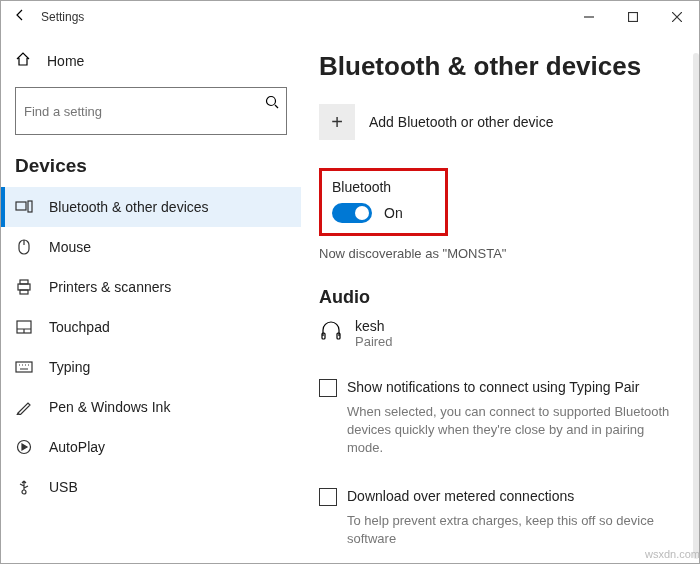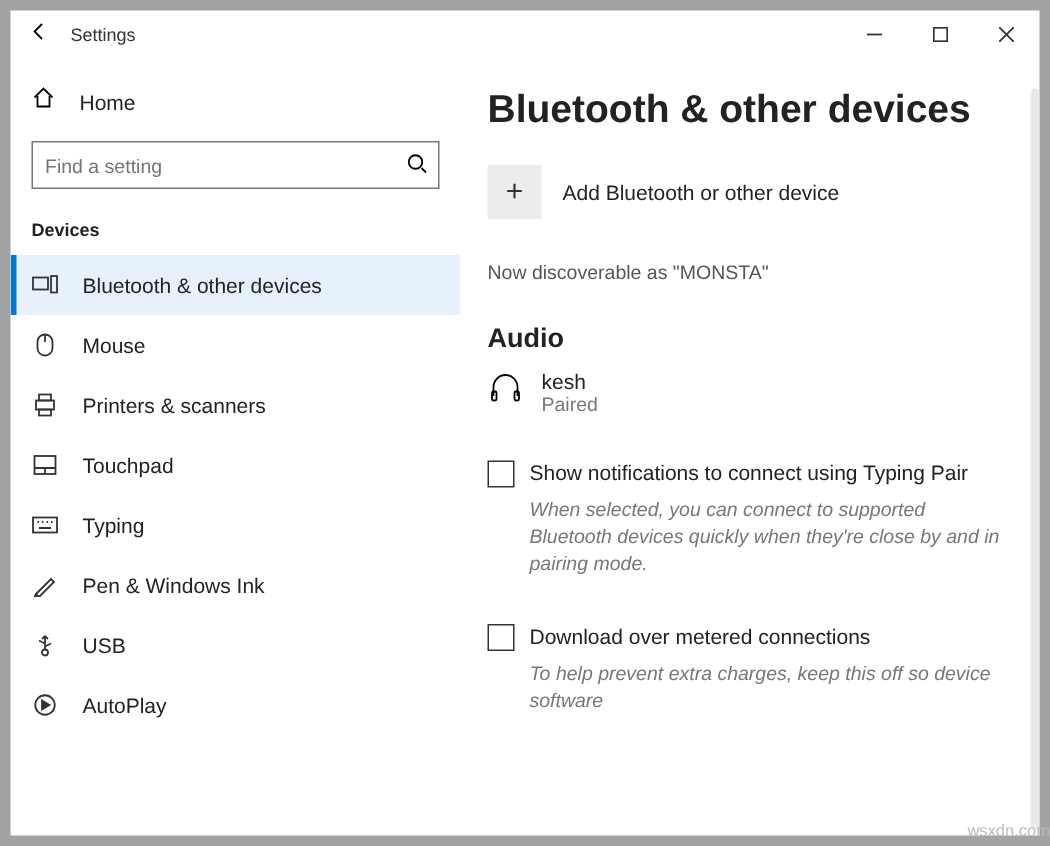--- a/index.html
+++ b/index.html
@@ -1,31 +1,31 @@
 <!DOCTYPE html>
 <html><head>
 <meta charset="utf-8">
 <style>
 * { box-sizing: border-box; margin: 0; padding: 0; font-family: "Segoe UI", Arial, sans-serif; }
 body { width: 700px; height: 564px; background: #fff; overflow: hidden; position: relative; }
-.window { width: 100%; height: 100%; display: flex; flex-direction: column; border: 7px solid #a3a3a3; }
+.window { width: 100%; height: 100%; display: flex; flex-direction: column; border: 1px solid #a3a3a3; }
 .titlebar { height: 32px; display: flex; align-items: center; justify-content: space-between; padding: 0 0 0 12px; }
 .titlebar-left { display: flex; align-items: center; gap: 14px; }
 .titlebar-title { font-size: 12px; color: #333; }
 .win-controls { display: flex; }
 .win-btn { width: 44px; height: 32px; display: flex; align-items: center; justify-content: center; color: #333; }
 .win-btn svg { width: 10px; height: 10px; }
 .body { flex: 1; display: flex; overflow: hidden; }
 .sidebar { width: 300px; padding: 10px 0 0 0; border-right: none; display: flex; flex-direction: column; overflow: hidden; position: relative; justify-content: flex-end; }
 .home-row { display: flex; align-items: center; gap: 16px; padding: 8px 14px 10px 14px; }
 .home-row .label { font-size: 14px; color: #222; }
 .search-wrap { margin: 6px 14px 14px 14px; position: relative; }
-.search-input { width: 100%; height: 32px; border: 1px solid #777; padding: 0 30px 0 8px; font-size: 13px; background: #fff; }
+.search-input { width: 100%; height: 48px; border: 1px solid #777; padding: 0 30px 0 8px; font-size: 13px; background: #fff; }
 .search-icon { position: absolute; right: 8px; top: 8px; }
-.category { font-size: 12px; font-weight: 600; padding: 6px 14px 10px 14px; color: #222; }
+.category { font-size: 19px; font-weight: 600; padding: 6px 14px 10px 14px; color: #222; }
 .nav { flex: 1; overflow-y: auto; }
 .nav-item { display: flex; align-items: center; gap: 16px; padding: 12px 14px 12px 14px; font-size: 14px; color: #222; position: relative; }
 .nav-item.active { background: #e6f1fb; }
 .nav-item.active::before { content: ""; position: absolute; left: 0; top: 0; bottom: 0; width: 4px; background: #0078d4; }
 .nav-item .icon { width: 18px; display: flex; justify-content: center; color: #333; }
 .main { flex: 1; padding: 18px 24px 0 18px; overflow-y: auto; position: relative; }
 .scroll-shadow { position: absolute; right: 0; top: 20px; bottom: 4px; width: 6px; background: #e9e9e9; border-radius: 3px; }
 .page-title { font-size: 26px; font-weight: 600; color: #222; margin-bottom: 22px; }
 .add-row { display: flex; align-items: center; gap: 14px; margin-bottom: 28px; }
 .add-box { width: 36px; height: 36px; background: #ececec; display: flex; align-items: center; justify-content: center; font-size: 20px; color: #333; }
@@ -37,21 +37,21 @@
 .toggle::after { content: ""; position: absolute; right: 3px; top: 3px; width: 14px; height: 14px; background: #fff; border-radius: 50%; }
 .toggle-text { font-size: 14px; color: #222; }
 .discover { font-size: 13px; color: #555; margin-bottom: 26px; }
 .section-title { font-size: 18px; font-weight: 600; color: #222; margin-bottom: 10px; }
 .device-row { display: flex; align-items: flex-start; gap: 12px; margin-bottom: 30px; }
 .device-name { font-size: 14px; color: #222; }
 .device-status { font-size: 13px; color: #777; }
 .checkbox-row { display: flex; align-items: flex-start; gap: 10px; margin-bottom: 6px; }
 .checkbox { width: 18px; height: 18px; border: 1.5px solid #333; flex-shrink: 0; }
 .check-label { font-size: 14px; color: #222; }
-.help-text { font-size: 13px; color: #777; margin-left: 28px; margin-bottom: 30px; line-height: 1.4; font-style: italic; }
+.help-text { font-size: 13px; color: #777; margin-left: 28px; margin-bottom: 30px; line-height: 1.4; }
 svg { stroke: currentColor; fill: none; stroke-width: 1.2; }
 </style>
 </head>
 <body>
 
 <div class="window">
   <div class="titlebar">
     <div class="titlebar-left">
       <span><svg width="14" height="14" viewBox="0 0 14 14">
             <path d="M9 2 L4 7 L9 12"></path>
@@ -142,48 +142,55 @@
         <div class="nav-item">
           <span class="icon">
               <svg width="16" height="16" viewBox="0 0 16 16">
                 <path d="M2 14 L12 4 L14 6 L4 16 Z M2 14 L1 16 L3 15"></path>
               </svg>
             </span>
           <span>Pen &amp; Windows Ink</span>
         </div>
         <div class="nav-item">
           <span class="icon">
+              <svg width="16" height="16" viewBox="0 0 16 16">
+                <circle cx="8" cy="8" r="6.5"></circle>
+                <path d="M6 5 L11 8 L6 11 Z" fill="currentColor"></path>
+              </svg>
+            </span>
+          <span>AutoPlay</span>
+        </div>
+        <div class="nav-item">
+          <span class="icon">
               <svg width="14" height="16" viewBox="0 0 14 16">
                 <circle cx="7" cy="13" r="2"></circle>
                 <path d="M7 11 V2 M7 2 L5 4 M7 2 L9 4 M7 7 L3 5 M7 9 L11 7"></path>
               </svg>
             </span>
           <span>USB</span>
         </div>
-        <div class="nav-item">
-          <span class="icon">
-              <svg width="16" height="16" viewBox="0 0 16 16">
-                <circle cx="8" cy="8" r="6.5"></circle>
-                <path d="M6 5 L11 8 L6 11 Z" fill="currentColor"></path>
-              </svg>
-            </span>
-          <span>AutoPlay</span>
-        </div>
       </div>
     </div>
 
     <div class="main">
       <div class="scroll-shadow"></div>
       <div class="page-title">Bluetooth &amp; other devices</div>
 
       <div class="add-row">
         <div class="add-box">+</div>
         <div class="add-label">Add Bluetooth or other device</div>
       </div>
 
+      <div class="bt-box">
+        <div class="bt-label">Bluetooth</div>
+        <div class="toggle-row">
+          <div class="toggle"></div>
+          <div class="toggle-text">On</div>
+        </div>
+      </div>
 
       <div class="discover">Now discoverable as "MONSTA"</div>
 
       <div class="section-title">Audio</div>
       <div class="device-row">
         <span><svg width="24" height="24" viewBox="0 0 24 24">
               <path d="M4 18 V12 a8 8 0 0 1 16 0 V18"></path>
               <rect x="3" y="15" width="3" height="6" rx="1"></rect>
               <rect x="18" y="15" width="3" height="6" rx="1"></rect>
             </svg></span>

